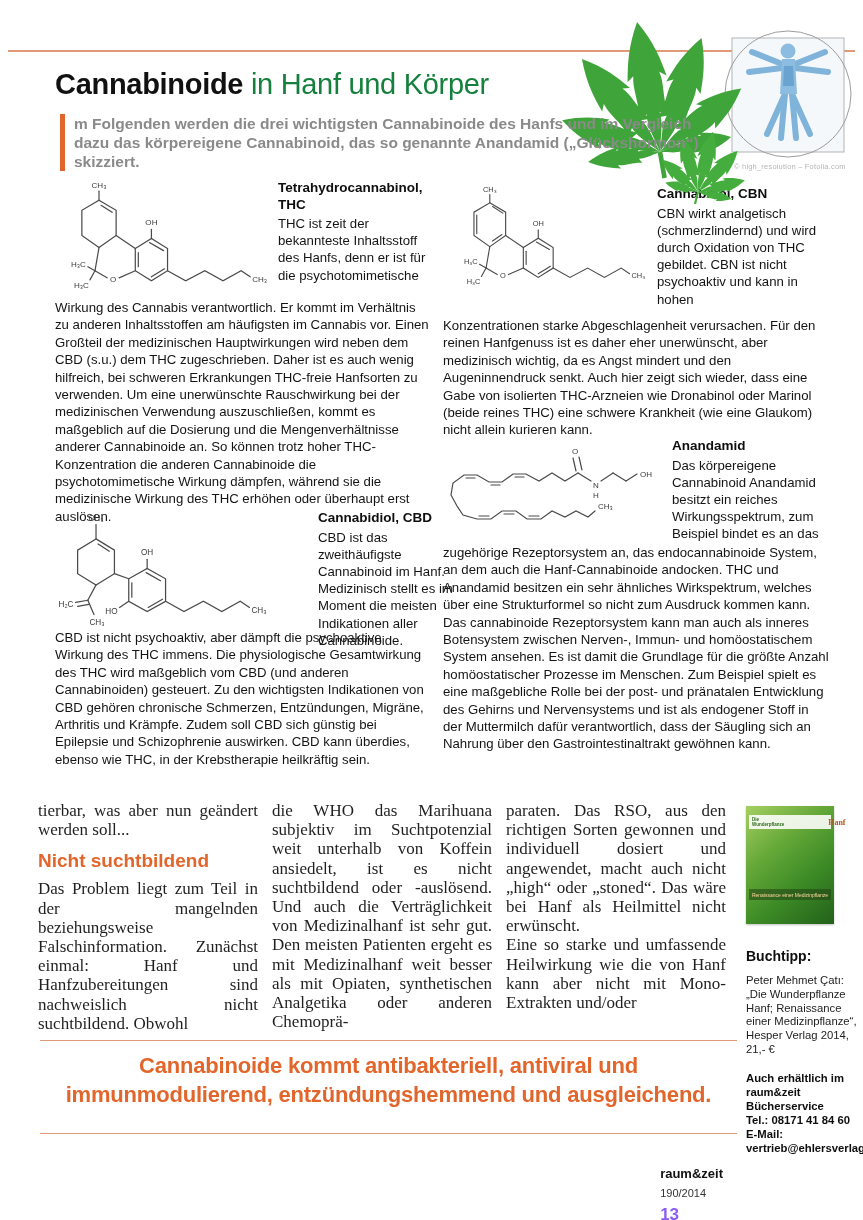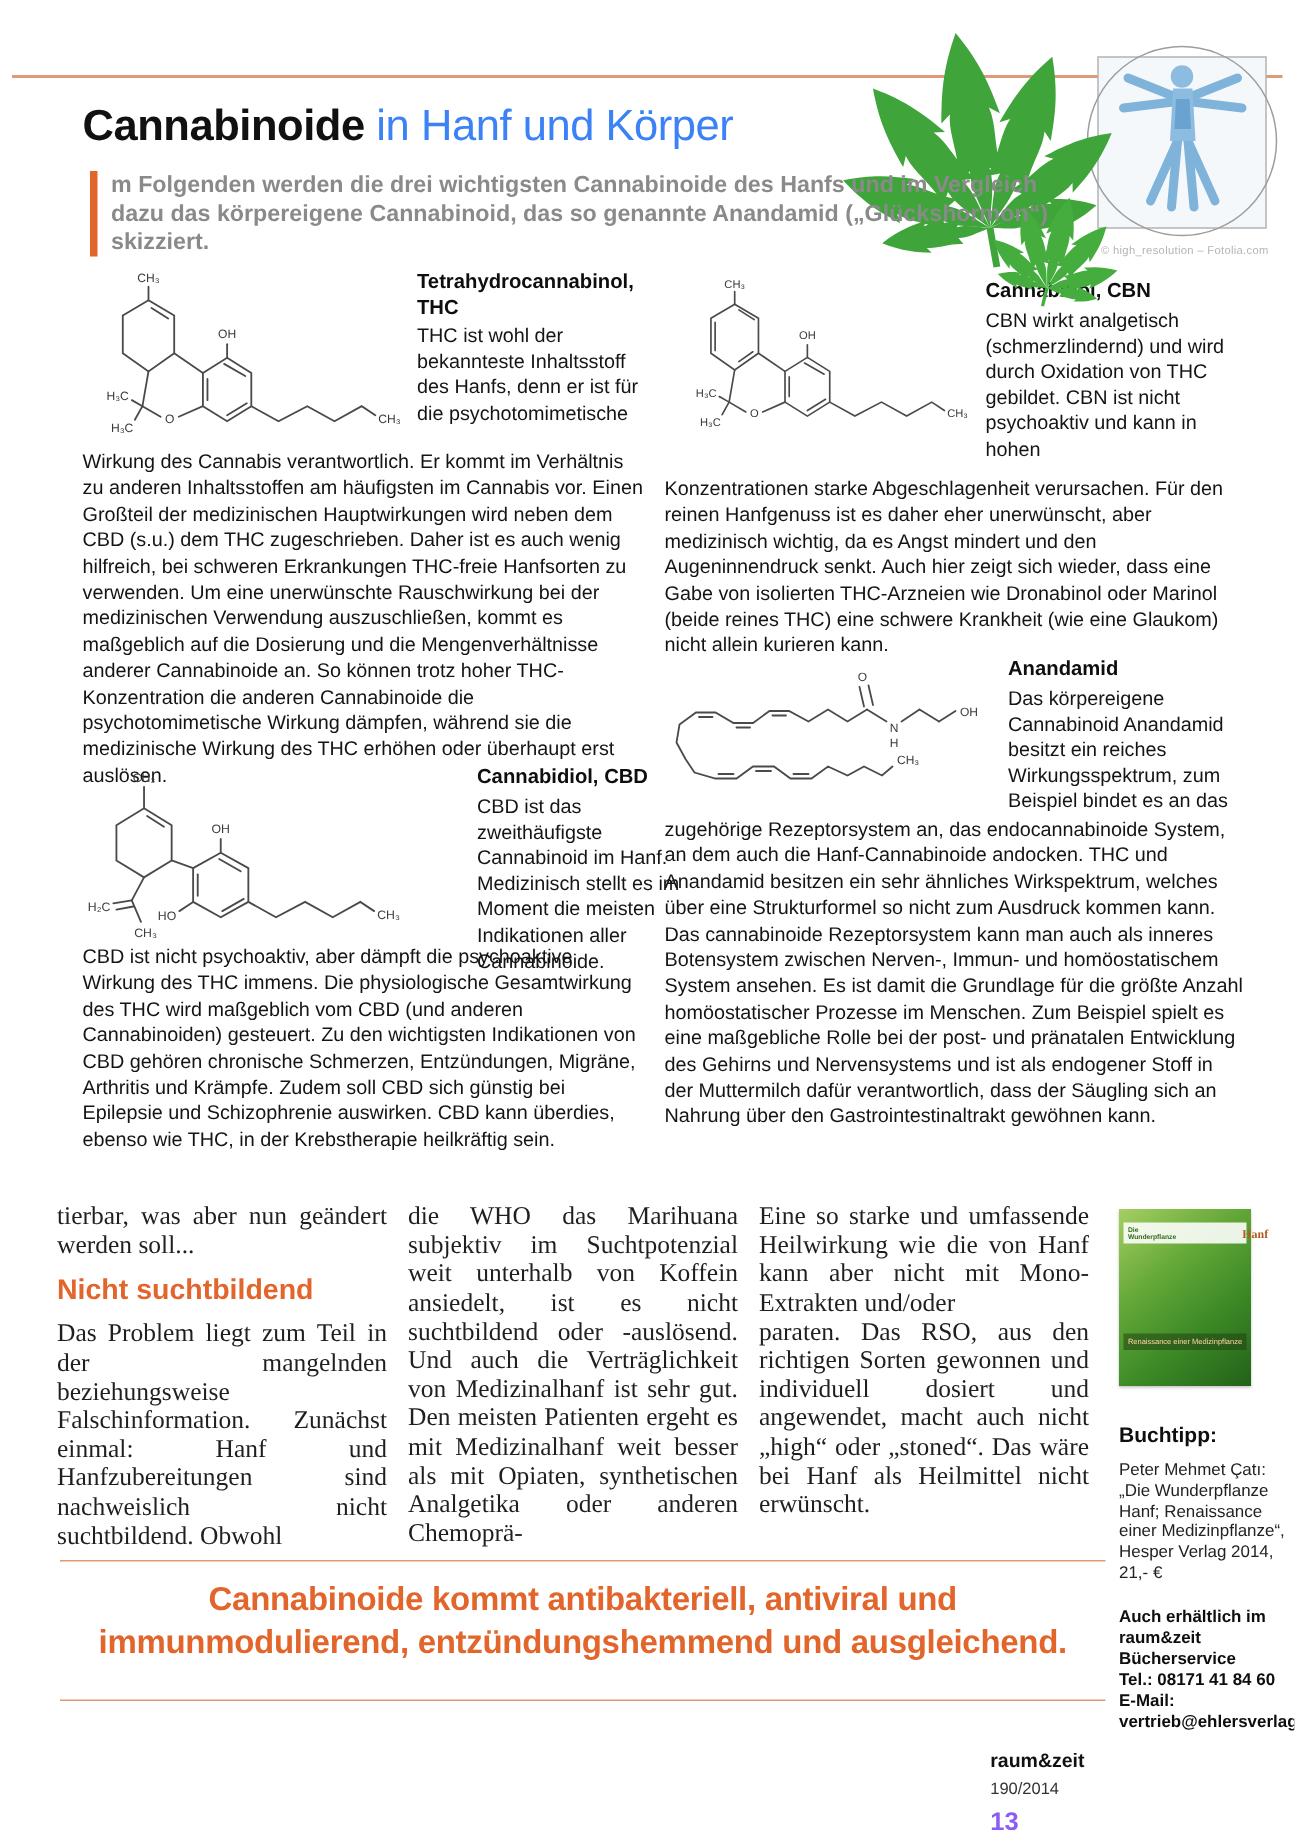--- a/index.html
+++ b/index.html
@@ -6,21 +6,21 @@
   html,body { background:#ffffff; }
   .page {
     position:relative; width:863px; height:1220px; background:#fff;
     font-family:"Liberation Sans", sans-serif; overflow:hidden; color:#141414;
   }
   .top-rule { position:absolute; left:8px; top:50px; width:847px; height:2px; background:#e09a75; z-index:0; }
 
   
   .page-title { position:absolute; left:55px; top:68px; font-size:29px; letter-spacing:-0.3px; z-index:2; }
   .page-title .tb { font-weight:bold; color:#111; }
-  .page-title .tr { font-weight:normal; color:#3b82f6; }
+  .page-title .tr { font-weight:normal; color:#15803d; }
   .intro-block { position:absolute; left:60px; top:114px; width:660px; display:flex; z-index:2; }
   .intro-bar { width:5px; background:#e2662b; margin-right:9px; flex:0 0 5px; }
   .intro-text { font-size:15.5px; font-weight:bold; color:#8a8a8a; line-height:19px; width:640px; }
   .vitruvian { position:absolute; left:722px; top:26px; width:133px; height:140px; z-index:1; }
   .leaves { position:absolute; left:548px; top:6px; width:260px; height:200px; z-index:2; }
   .image-credit { position:absolute; left:734px; top:162px; font-size:7.5px; color:#b5b5b5; z-index:3; letter-spacing:0.2px; }
 
   
   .mol { position:absolute; z-index:1; }
   .mol line, .mol polyline, .mol polygon, .mol path { stroke:#4a4a4a; stroke-width:1.2; fill:none; stroke-linecap:round; }
@@ -150,21 +150,21 @@
     <polyline points="115,98 133,108 152,98 170,108 188,98 197,104"></polyline>
     <text x="47" y="16" text-anchor="middle">CH₃</text>
     <text x="99" y="53" text-anchor="middle">OH</text>
     <text x="34" y="94" text-anchor="end">H₃C</text>
     <text x="37" y="115" text-anchor="end">H₃C</text>
     <text x="61" y="109" text-anchor="middle">O</text>
     <text x="199" y="109" text-anchor="start">CH₃</text>
   </svg>
   <div class="thc-side">
     <div class="h-mol">Tetrahydrocannabinol, THC</div>
-    <div class="side-text">THC ist wohl der bekannteste Inhaltsstoff des Hanfs, denn er ist für die psychotomimetische</div>
+    <div class="side-text">THC ist zeit der bekannteste Inhaltsstoff des Hanfs, denn er ist für die psychotomimetische</div>
   </div>
   <div class="body-text thc-body">Wirkung des Cannabis verantwortlich. Er kommt im Verhältnis zu anderen Inhaltsstoffen am häufigsten im Cannabis vor. Einen Großteil der medizinischen Hauptwirkungen wird neben dem CBD (s.u.) dem THC zugeschrieben. Daher ist es auch wenig hilfreich, bei schweren Erkrankungen THC-freie Hanfsorten zu verwenden. Um eine unerwünschte Rauschwirkung bei der medizinischen Verwendung auszuschließen, kommt es maßgeblich auf die Dosierung und die Mengenverhältnisse anderer Cannabinoide an. So können trotz hoher THC-Konzentration die anderen Cannabinoide die psychotomimetische Wirkung dämpfen, während sie die medizinische Wirkung des THC erhöhen oder überhaupt erst auslösen.</div>
 
   <svg class="mol" style="left:50px; top:500px;" width="225" height="133" viewBox="0 0 220 130">
     <line x1="45" y1="38" x2="45" y2="24"></line>
     <polygon points="45,38 63,49 63,72 45,83 27,72 27,49"></polygon>
     <line x1="47" y1="43" x2="58" y2="50"></line>
     <line x1="45" y1="83" x2="37" y2="98"></line>
     <line x1="37" y1="98" x2="25" y2="100"></line>
     <line x1="38" y1="102" x2="27" y2="104"></line>
@@ -249,22 +249,22 @@
 
   <div class="bcol1">
     <p class="ser">tierbar, was aber nun geändert werden soll...</p>
     <div class="b-heading">Nicht suchtbildend</div>
     <p class="ser">Das Problem liegt zum Teil in der mangelnden beziehungsweise Falschinformation. Zunächst einmal: Hanf und Hanfzubereitungen sind nachweislich nicht suchtbildend. Obwohl</p>
   </div>
   <div class="bcol2">
     <p class="ser">die WHO das Marihuana subjektiv im Suchtpotenzial weit unterhalb von Koffein ansiedelt, ist es nicht suchtbildend oder -auslösend. Und auch die Verträglichkeit von Medizinalhanf ist sehr gut. Den meisten Patienten ergeht es mit Medizinalhanf weit besser als mit Opiaten, synthetischen Analgetika oder anderen Chemoprä-</p>
   </div>
   <div class="bcol3">
+    <p class="ser">paraten. Das RSO, aus den richtigen Sorten gewonnen und individuell dosiert und angewendet, macht auch nicht „high“ oder „stoned“. Das wäre bei Hanf als Heilmittel nicht erwünscht.</p>
     <p class="ser">Eine so starke und umfassende Heilwirkung wie die von Hanf kann aber nicht mit Mono-Extrakten und/oder</p>
-    <p class="ser">paraten. Das RSO, aus den richtigen Sorten gewonnen und individuell dosiert und angewendet, macht auch nicht „high“ oder „stoned“. Das wäre bei Hanf als Heilmittel nicht erwünscht.</p>
   </div>
 
   <div class="sidebar">
     <div class="book-cover">
       <div class="book-band-top">
         <span class="book-series">Die Wunderpflanze</span>
         <svg class="book-leaf" viewBox="0 0 20 24">
           <g fill="#1c3a12" transform="translate(10,22) scale(0.5)">
             <use href="#leafletP"></use>
             <use href="#leafletP" transform="rotate(35) scale(0.85)"></use>

